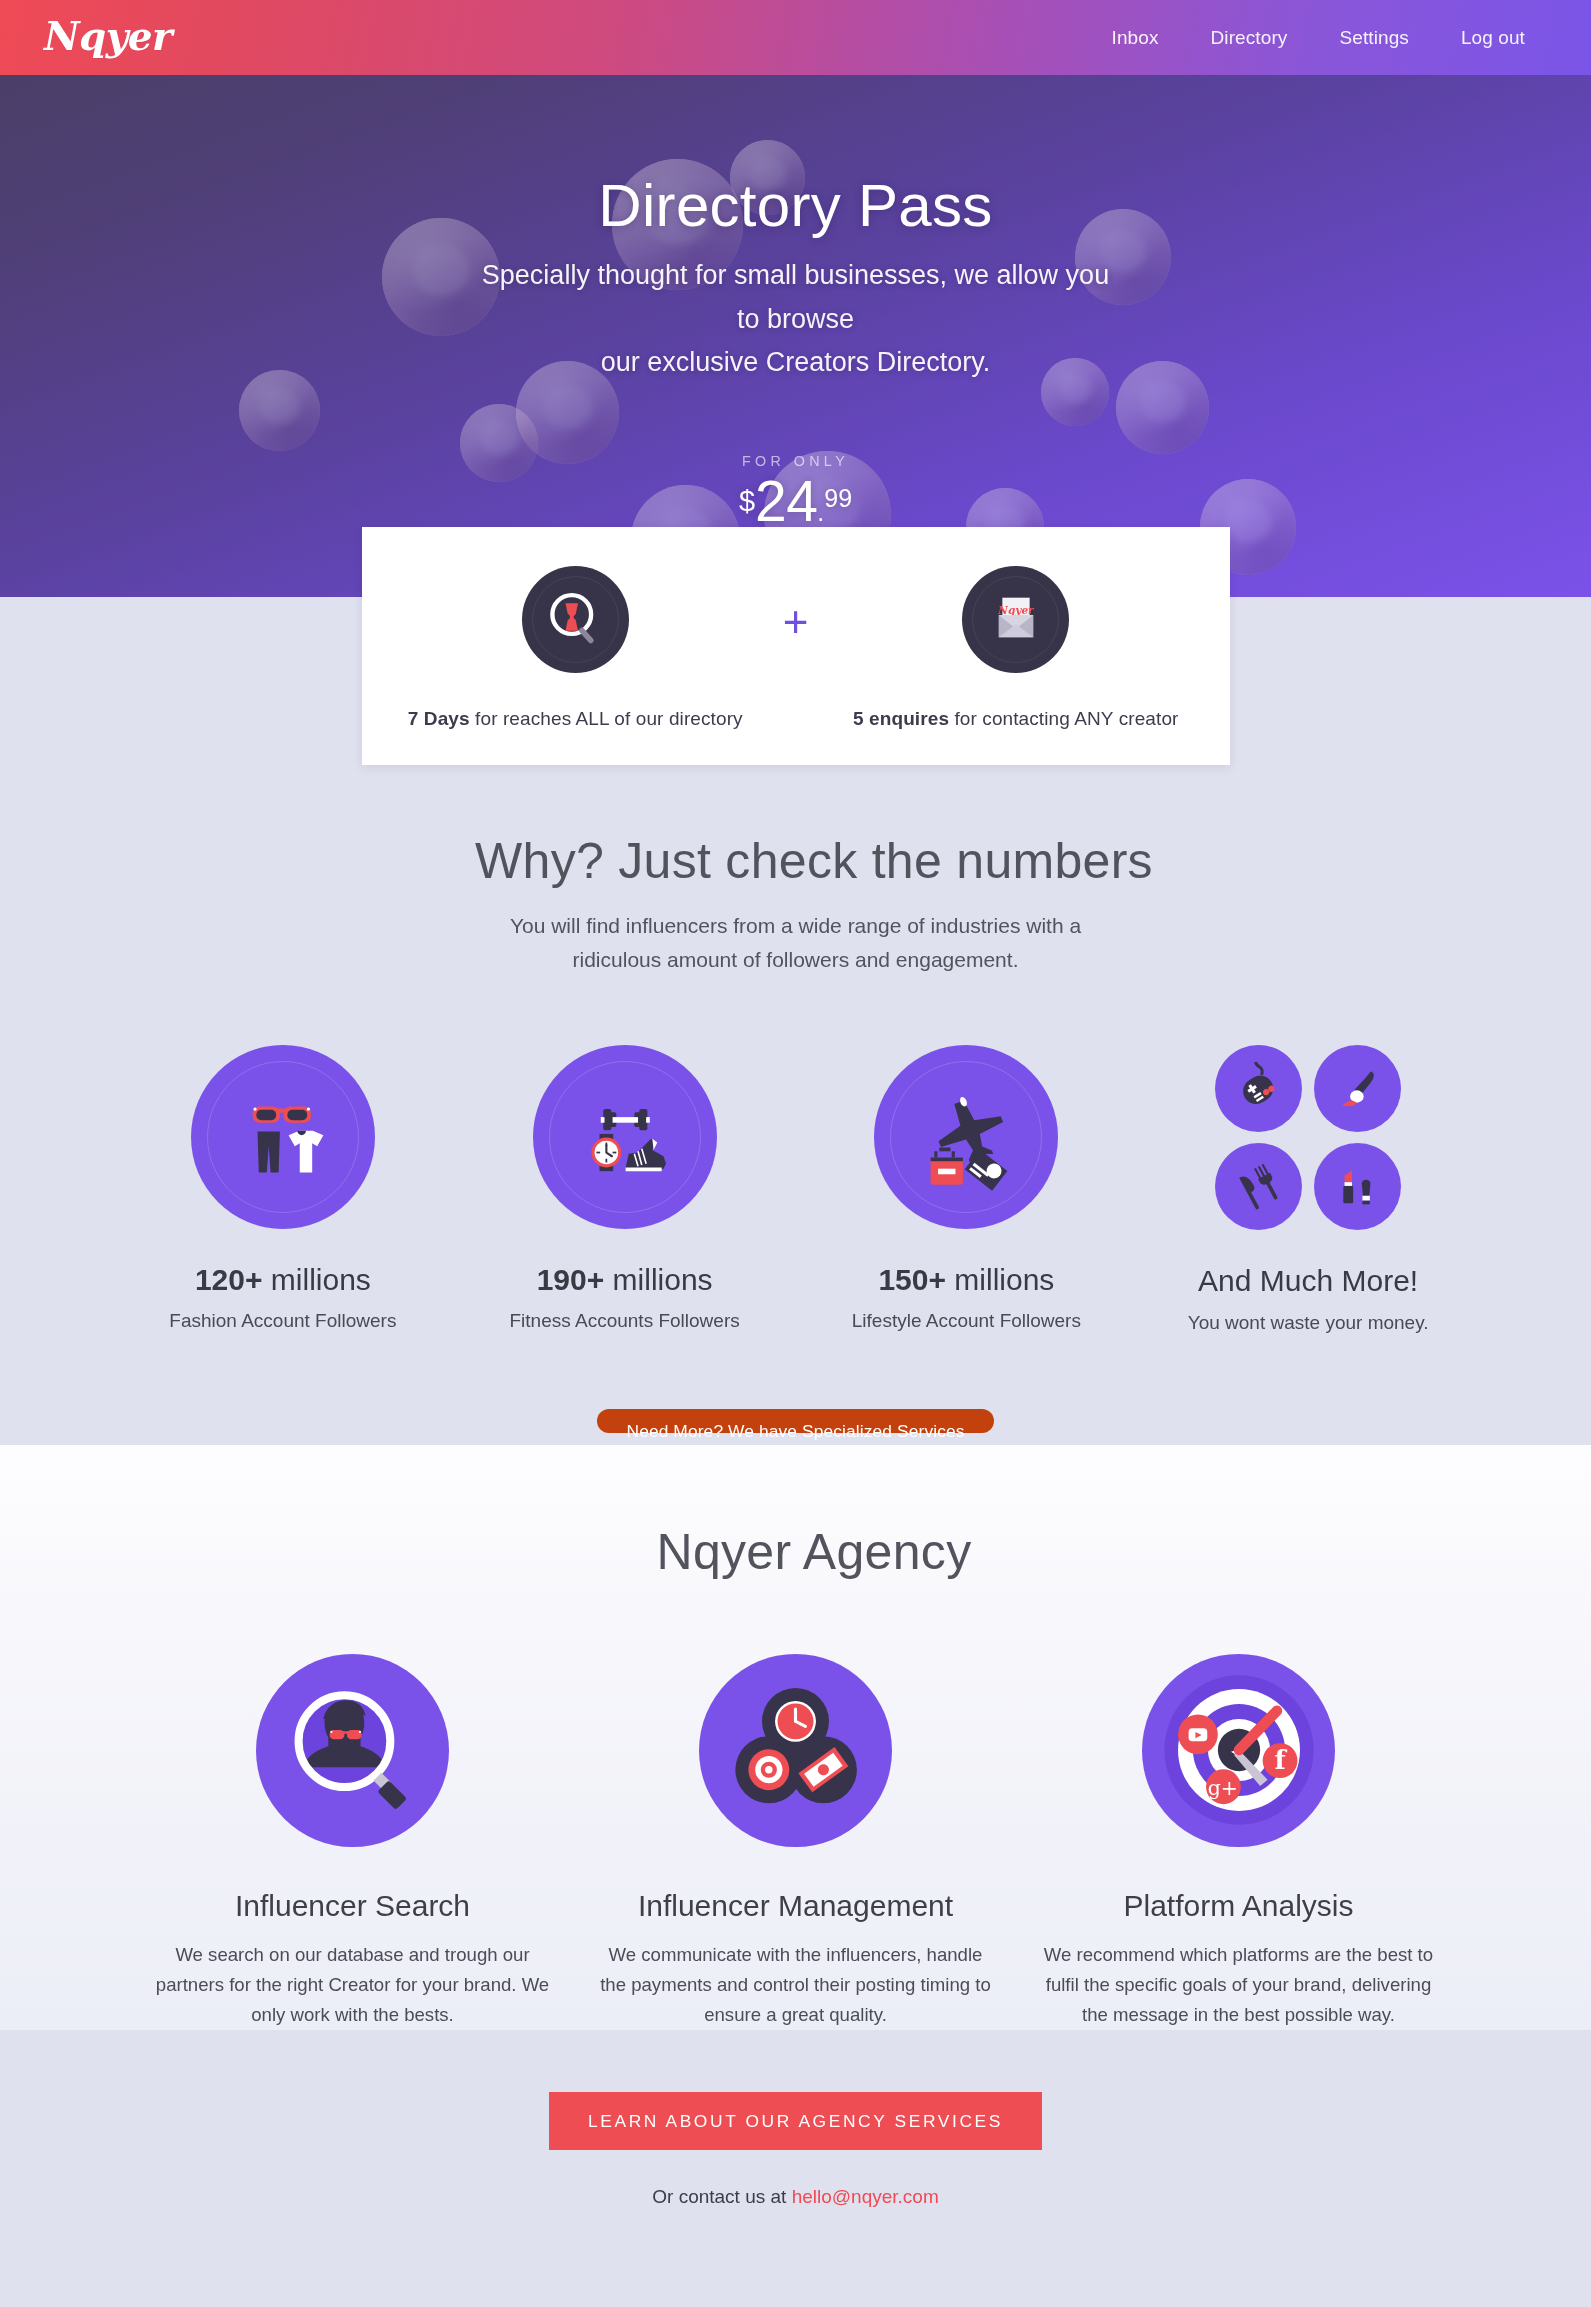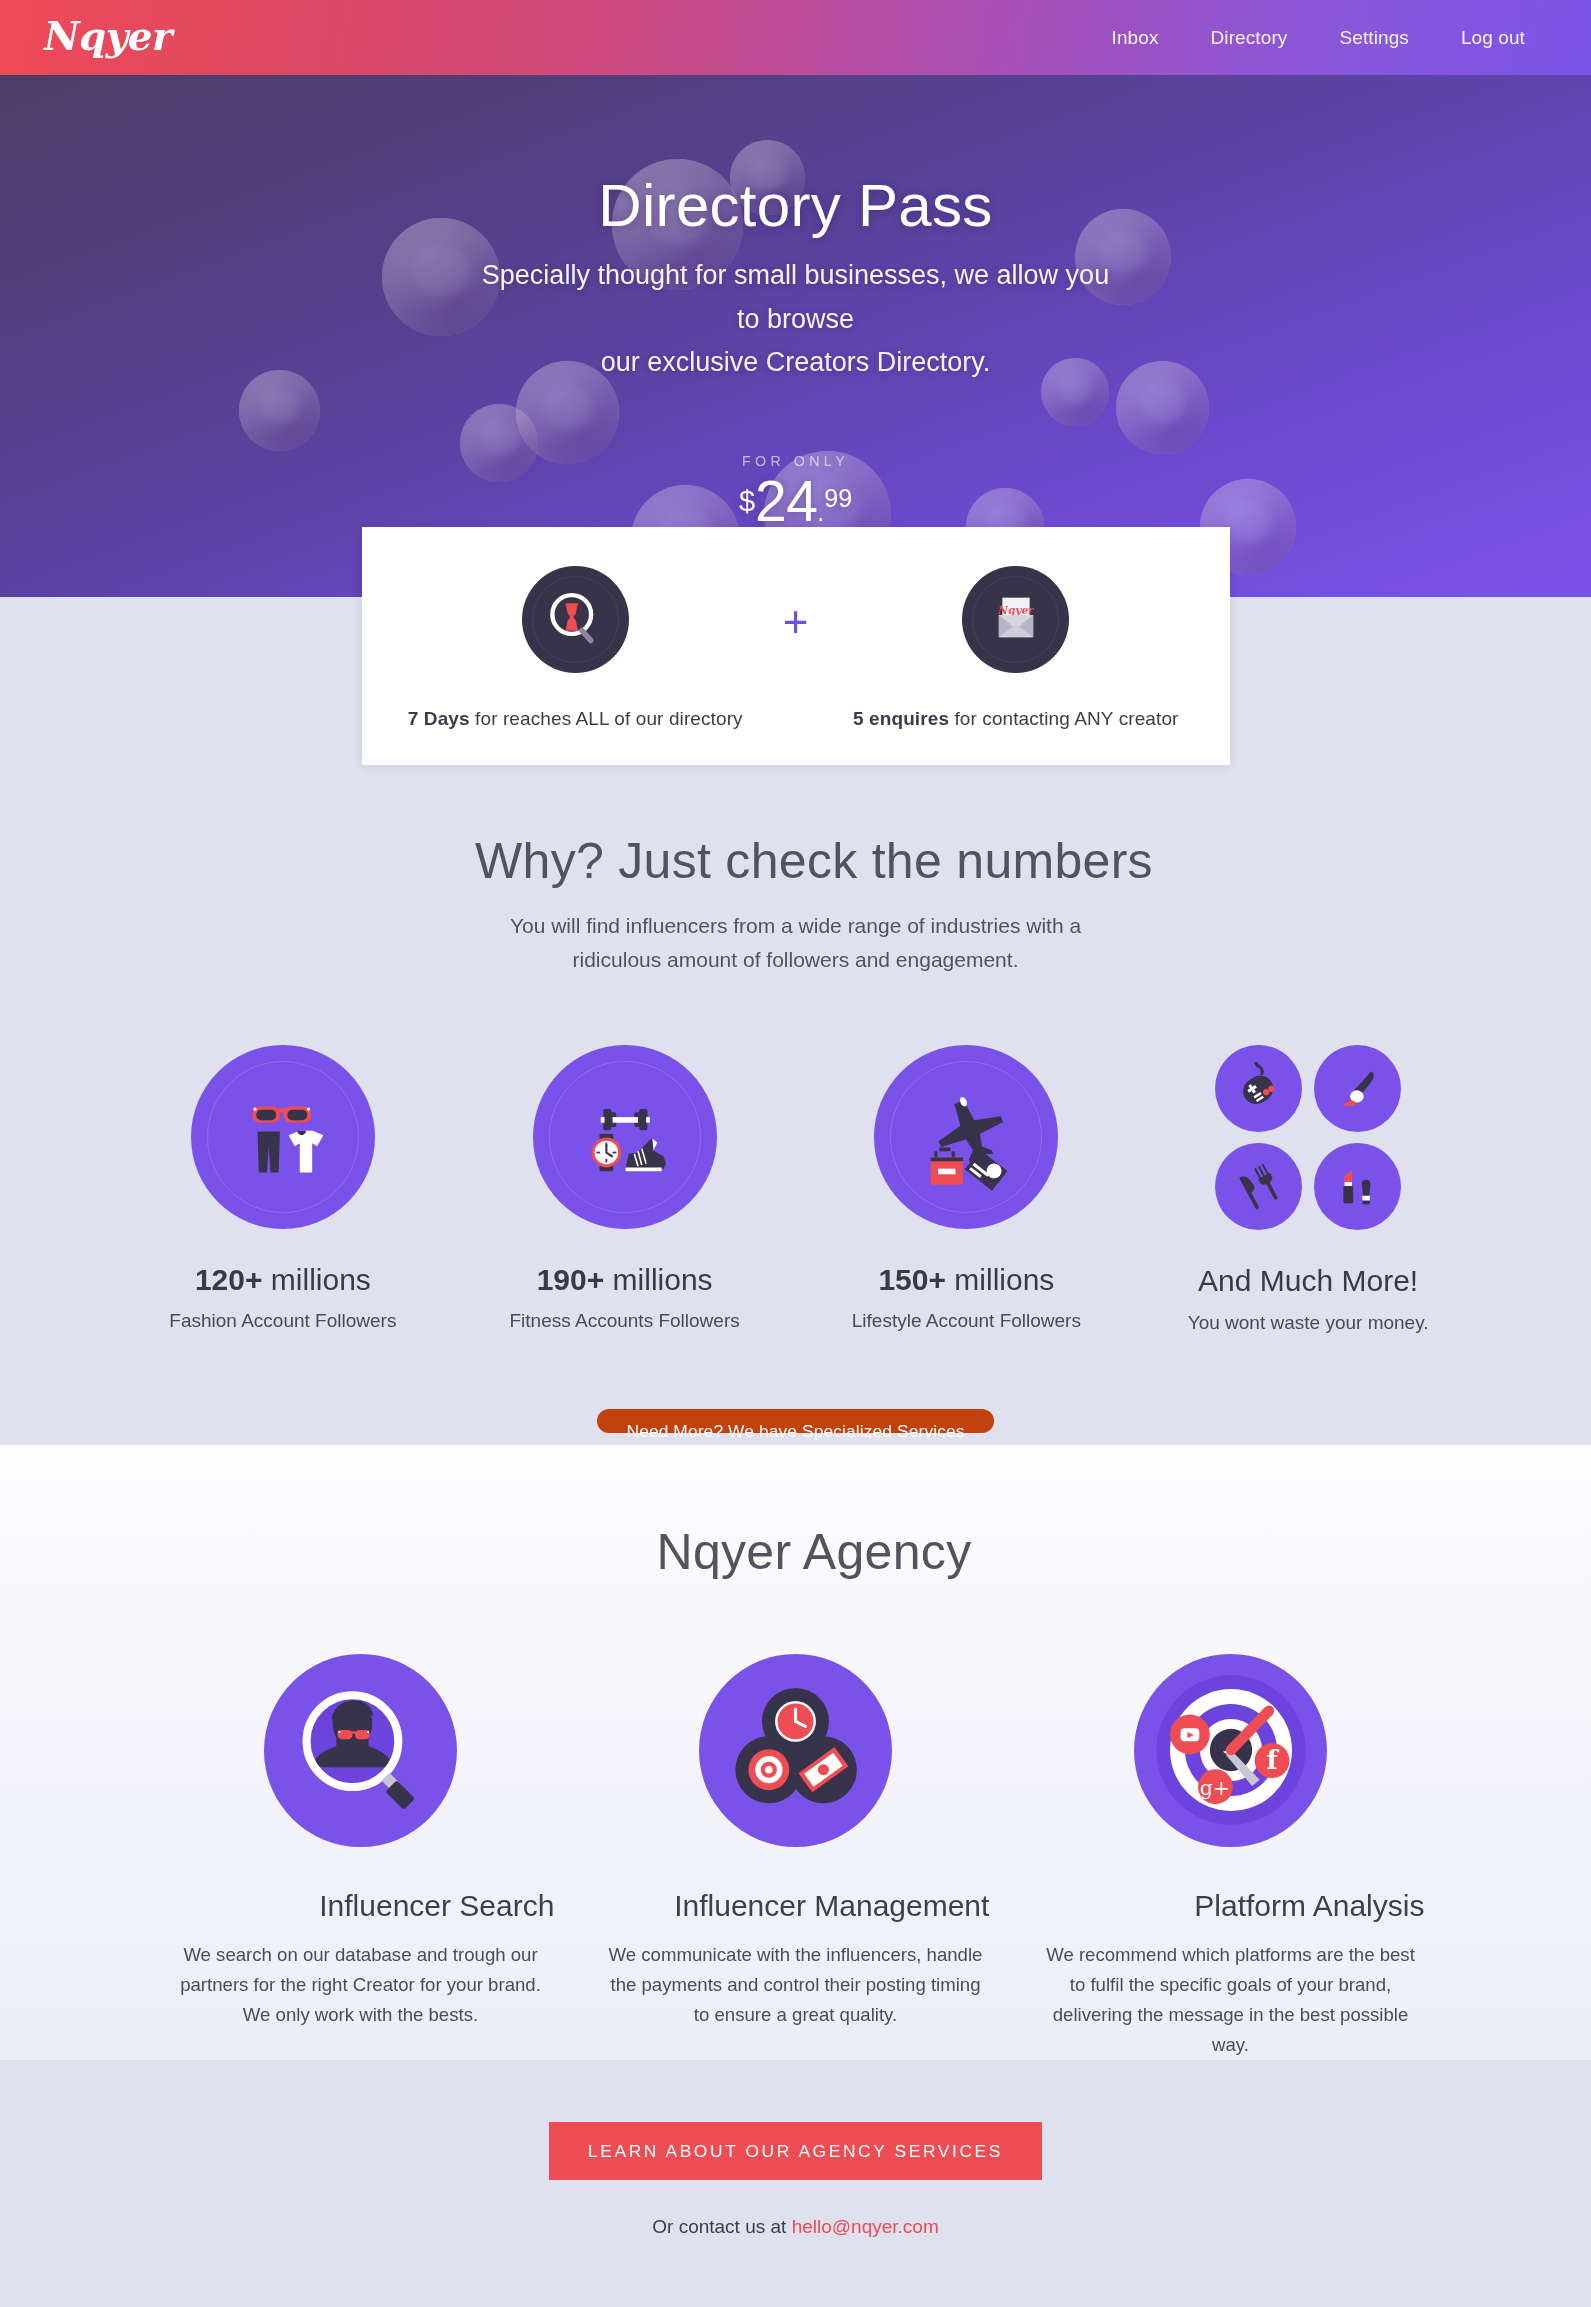--- a/index.html
+++ b/index.html
@@ -127,26 +127,26 @@
 
   .pill-wrap { margin-top: 93px; position: relative; height: 0; display: flex; justify-content: center; z-index: 12; }
   .pill {
     background: #c2410c; color: #fff; border-radius: 621px; border: none; cursor: pointer;
     font-family: inherit; font-size: 17.4px; font-weight: 300; padding: 12.4px 29px;
     position: relative; top: -18px; letter-spacing: 0.1px;
   }
   .split { height: 36px; background: linear-gradient(to bottom, #dfe1ee 0%, #dfe1ee 50%, #fdfdff 50%, #fdfdff 100%); }
 
   
-  .agency { background: linear-gradient(to bottom, #fdfdff 0%, #f6f6fb 35%, #eceef7 100%); padding: 60px 12px 0; text-align: center; }
+  .agency { background: linear-gradient(to bottom, #fdfdff 0%, #f6f6fb 35%, #eceef7 100%); padding: 60px 0 0; text-align: center; }
   .agency .sec-title { color: #53535e; }
   .services { display: flex; justify-content: center; margin-top: 73px; padding: 0 131px 0; gap: 0; }
   .svc { flex: 1; padding: 0 23.6px; text-align: center; }
   .svc-circle { width: 193px; height: 193px; border-radius: 50%; background: #7b52e9; margin: 0 auto; position: relative; display: flex; align-items: center; justify-content: center; }
-  .svc-title { margin-top: 42px; font-size: 30px; font-weight: 300; color: #3f3f4a; text-align: right; }
+  .svc-title { margin-top: 42px; font-size: 30px; font-weight: 300; color: #3f3f4a; }
   .svc-desc { margin-top: 17.4px; font-size: 18.6px; font-weight: 300; color: #4c4c58; line-height: 1.62; }
 
   .cta-wrap { background: #dfe1ee; padding: 62px 0 53px; text-align: center; }
   .cta-btn {
     background: #ee4d53; color: #fff; border: none; cursor: pointer; font-family: inherit;
     font-size: 17.4px; letter-spacing: 2.6px; padding: 18.6px 39px 18px;
   }
   .contact { margin-top: 36px; font-size: 19px; font-weight: 300; color: #3c3c4c; }
   .contact a { color: #f04a52; text-decoration: none; }
   svg { display: block; }

